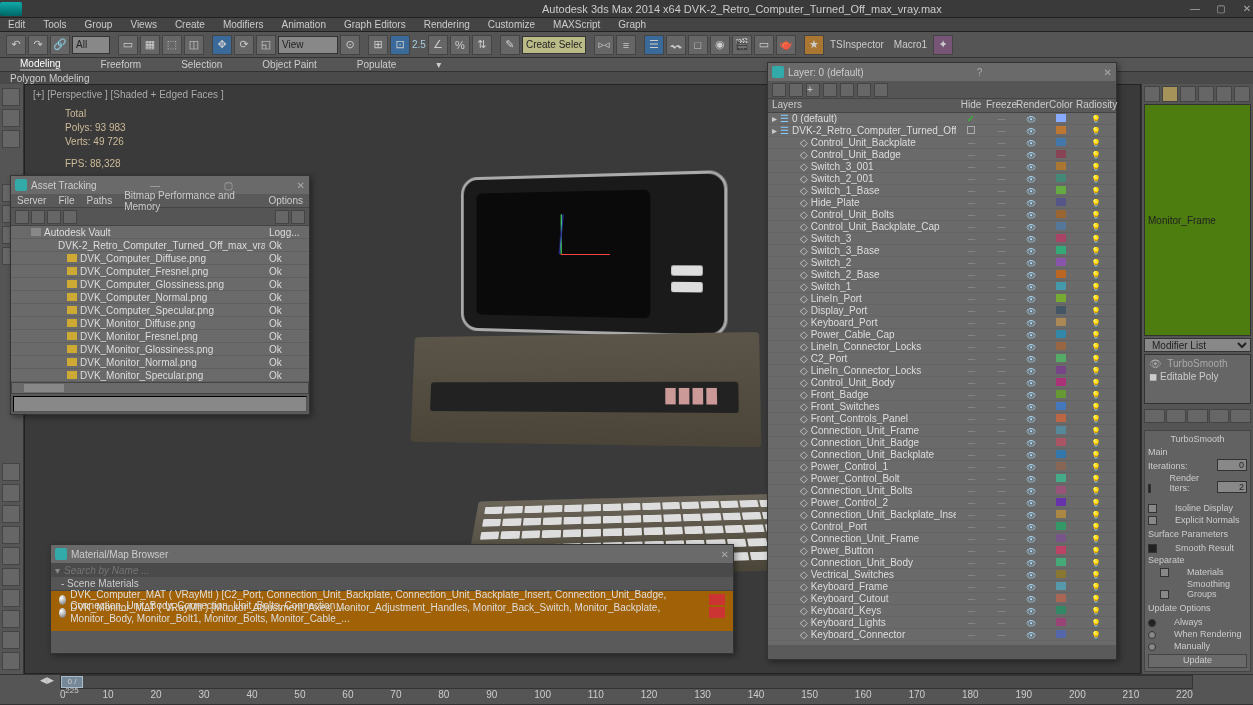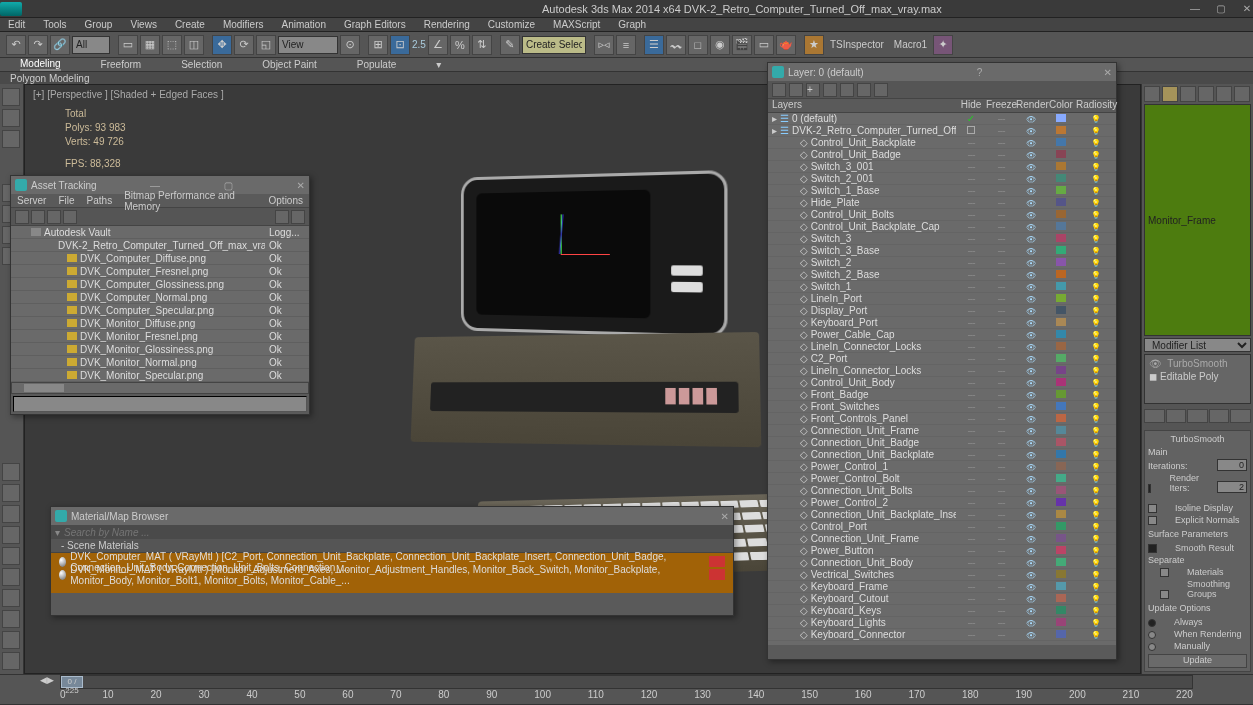--- a/index.html
+++ b/index.html
@@ -100,21 +100,21 @@
 .lw-body::-webkit-scrollbar-thumb{background:#888}
 .lw-row{display:flex;height:12px;align-items:center;font-size:9px;border-bottom:1px solid #646464}
 .lw-name{flex:1;padding:0 4px;color:#ddd;display:flex;align-items:center;gap:3px;white-space:nowrap;overflow:hidden}
 .lw-cell{width:30px;text-align:center;color:#999}
 .lw-cell.w{width:40px}
 .lw-dots{color:#888;letter-spacing:-1px}
 .lw-eye{color:#adf;font-size:8px}
 .lw-swatch{width:10px;height:8px;display:inline-block}
 .lw-bulb{color:#fd6;font-size:8px}
 .lw-chk{color:#2c2}
-.matbrowser{left:50px;top:506px;width:684px;height:110px}
+.matbrowser{left:50px;top:544px;width:684px;height:110px}
 .mb-search{height:14px;background:#4a4a4a;display:flex;align-items:center;padding:0 4px}
 .mb-search input{flex:1;background:transparent;border:none;color:#888;font-size:10px;font-style:italic;outline:none}
 .mb-section{height:14px;background:#555;padding:0 10px;color:#ccc;font-size:10px;display:flex;align-items:center;border-bottom:1px solid #444}
 .mb-body{background:#a16207;padding:2px;height:40px}
 .mb-row{display:flex;align-items:center;height:13px;gap:4px;font-size:10px;color:#ddd;padding:0 6px}
 .mb-ball{width:10px;height:10px;border-radius:50%;background:radial-gradient(circle at 30% 30%,#fff,#666)}
 .mb-red{width:22px;height:11px;background:#c33;margin-left:auto}
 </style>
 </head>
 <body>

